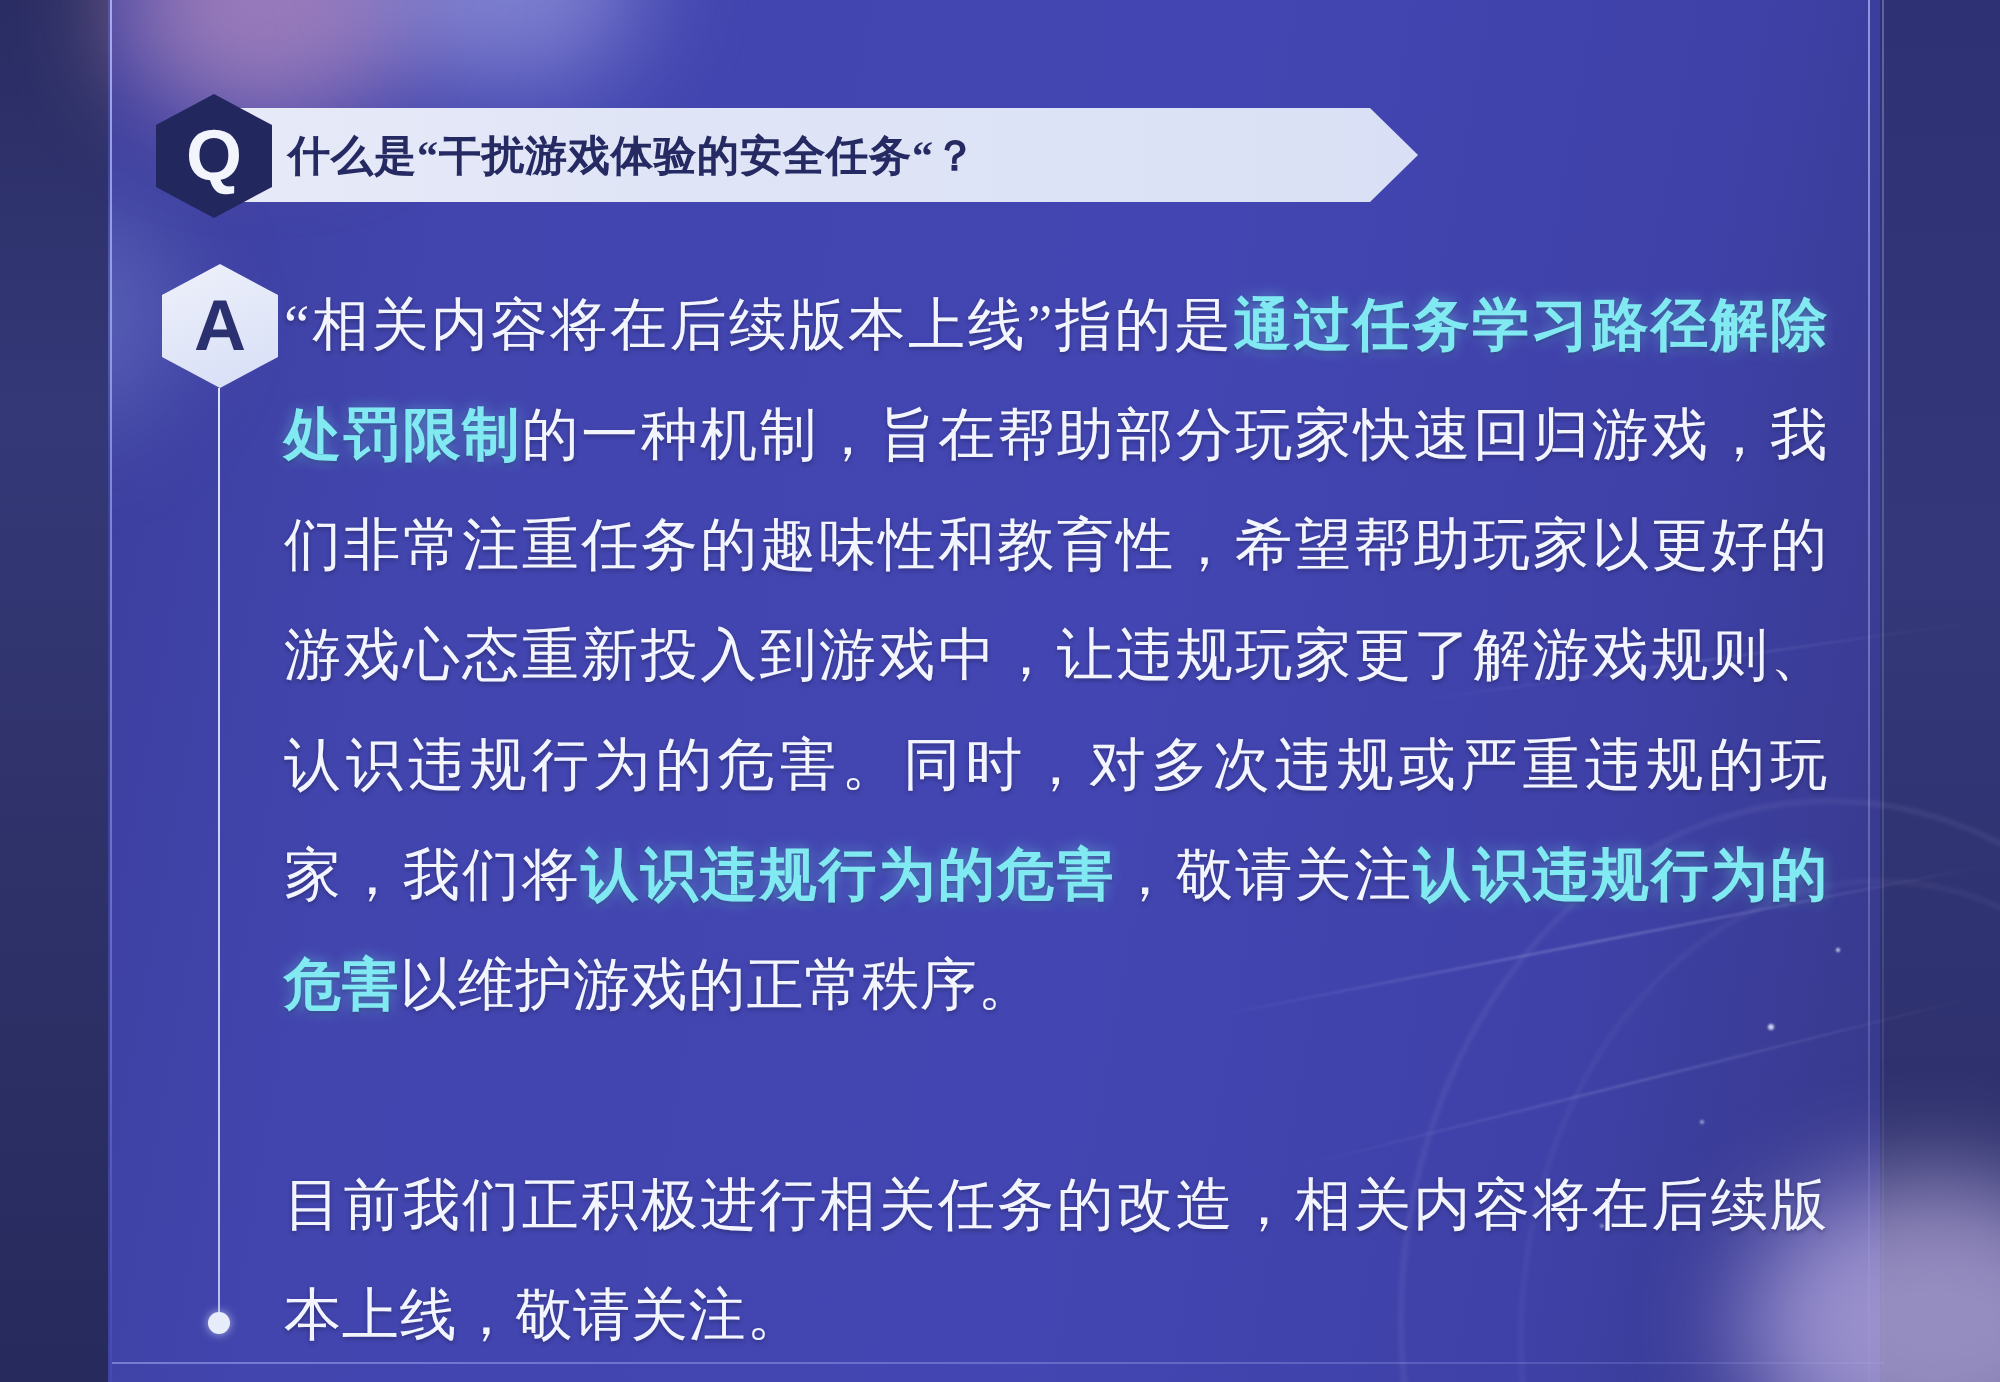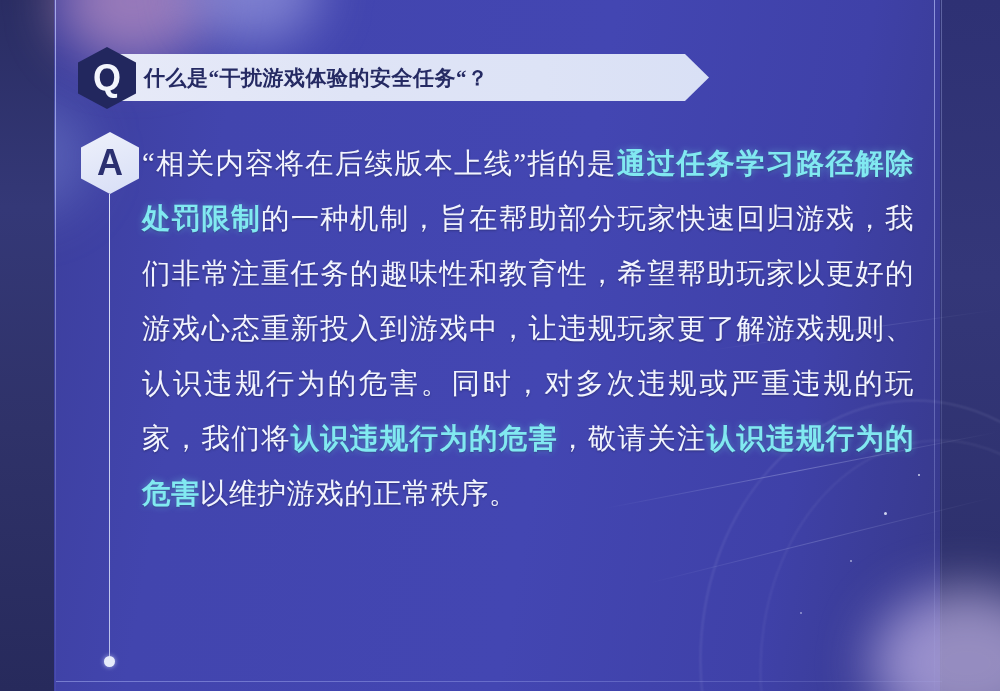--- a/index.html
+++ b/index.html
@@ -167,16 +167,17 @@
         <div class="hex hex-a">
           <span>A</span>
         </div>
       </div>
       <div class="connector"></div>
       <div class="connector-dot"></div>
     </div>
 
     <div class="answer">
       <p class="para1"><span>“相关内容将在后续版本上线”指的是</span><span class="hl">通过任务学习路径解除处罚限制</span><span>的一种机制，旨在帮助部分玩家快速回归游戏，我们非常注重任务的趣味性和教育性，希望帮助玩家以更好的游戏心态重新投入到游戏中，让违规玩家更了解游戏规则、认识违规行为的危害。同时，对多次违规或严重违规的玩家，我们将</span><span class="hl">认识违规行为的危害</span><span>，敬请关注</span><span class="hl">认识违规行为的危害</span><span>以维护游戏的正常秩序。</span></p>
+      <p class="para2"><span>目前我们正积极进行相关任务的改造，相关内容将在后续版本上线，敬请关注。</span></p>
     </div>
 
   </div>
 </div>
 
 </body></html>

